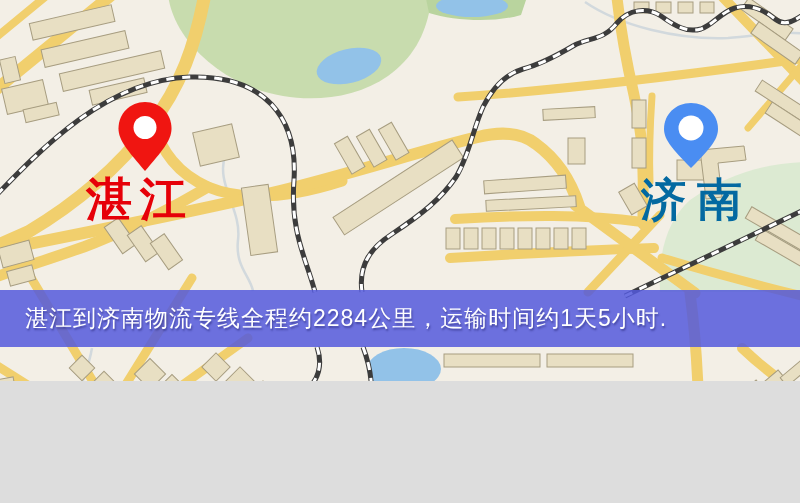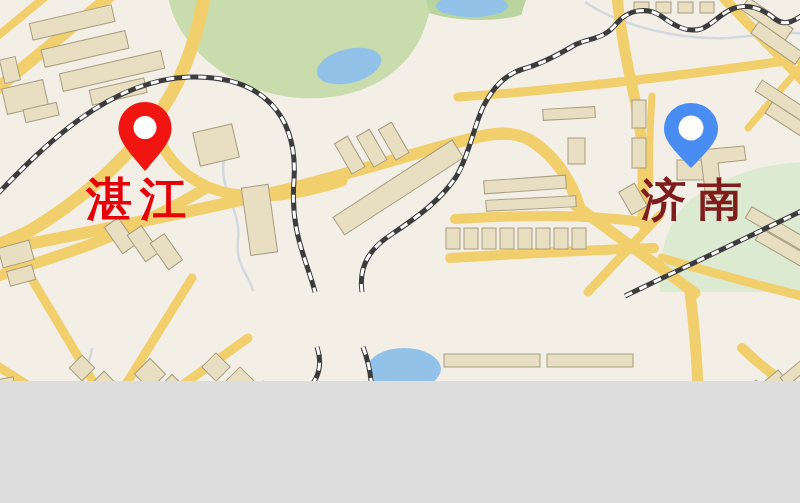--- a/index.html
+++ b/index.html
@@ -17,21 +17,21 @@
   .stream{fill:none;stroke:#d2d9dd;stroke-width:2.5;}
   
   .pin{position:absolute;}
   .pin svg{position:static;}
   
   .place-label{
     position:absolute;font-weight:bold;line-height:1;
     letter-spacing:8px;white-space:nowrap;
   }
   .origin-label{left:86px;top:176px;font-size:46px;color:#e60008;}
-  .destination-label{left:641px;top:177px;font-size:45px;color:#7f1d1d;letter-spacing:11px;text-align:center;}
+  .destination-label{left:641px;top:177px;font-size:45px;color:#0369a1;letter-spacing:11px;text-align:center;}
   
   .banner{
     position:absolute;left:0;top:290px;width:800px;height:57px;
     background:rgba(83,89,220,0.85);
     display:flex;align-items:center;
     box-sizing:border-box;padding-left:25px;
   }
   .banner span{
     color:#ffffff;font-size:23px;letter-spacing:1px;
     text-shadow:1px 2px 2px rgba(20,20,90,0.45);
@@ -225,14 +225,17 @@
   <div class="place-label origin-label">湛江</div>
 
   <div class="pin" style="left:662px;top:102px;">
     <svg width="58" height="68" viewBox="0 0 58 68">
       <path d="M29,1 C13.5,1 2,12.5 2,27 C2,38 11,47.5 29,66 C47,47.5 56,38 56,27 C56,12.5 44.5,1 29,1 Z" fill="#4a8df2"></path>
       <circle cx="29" cy="26" r="12.5" fill="#ffffff"></circle>
     </svg>
   </div>
   <div class="place-label destination-label">济南</div>
 
+  <div class="banner">
+    <span>湛江到济南物流专线全程约2284公里，运输时间约1天5小时.</span>
+  </div>
 
 </div>
 
 </body></html>

